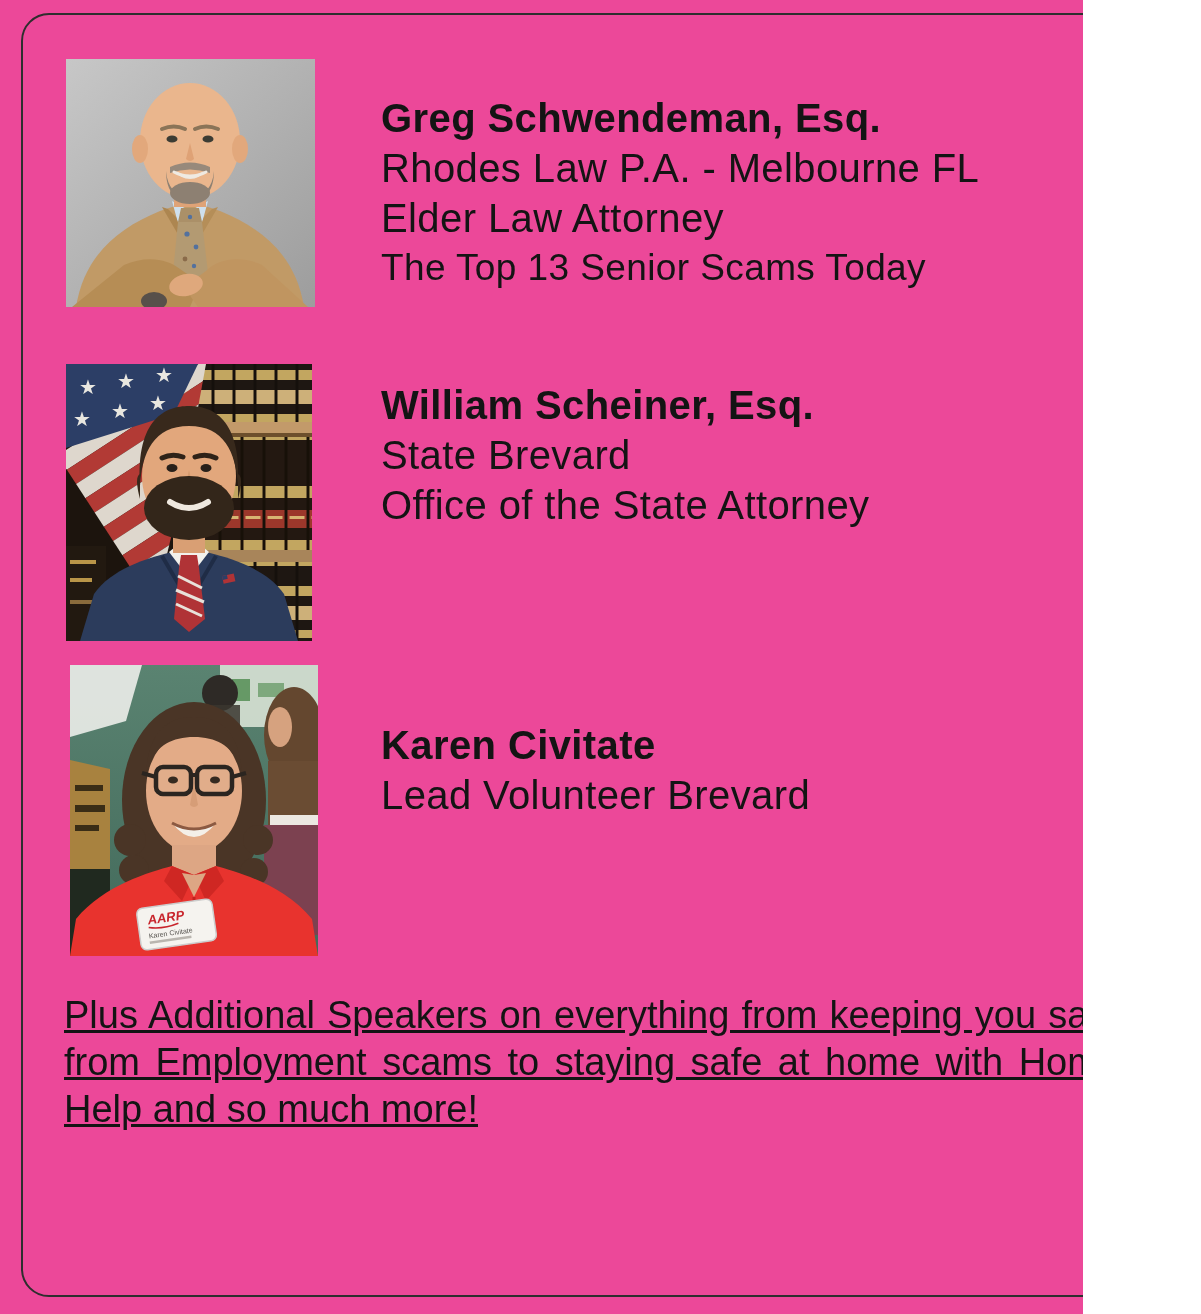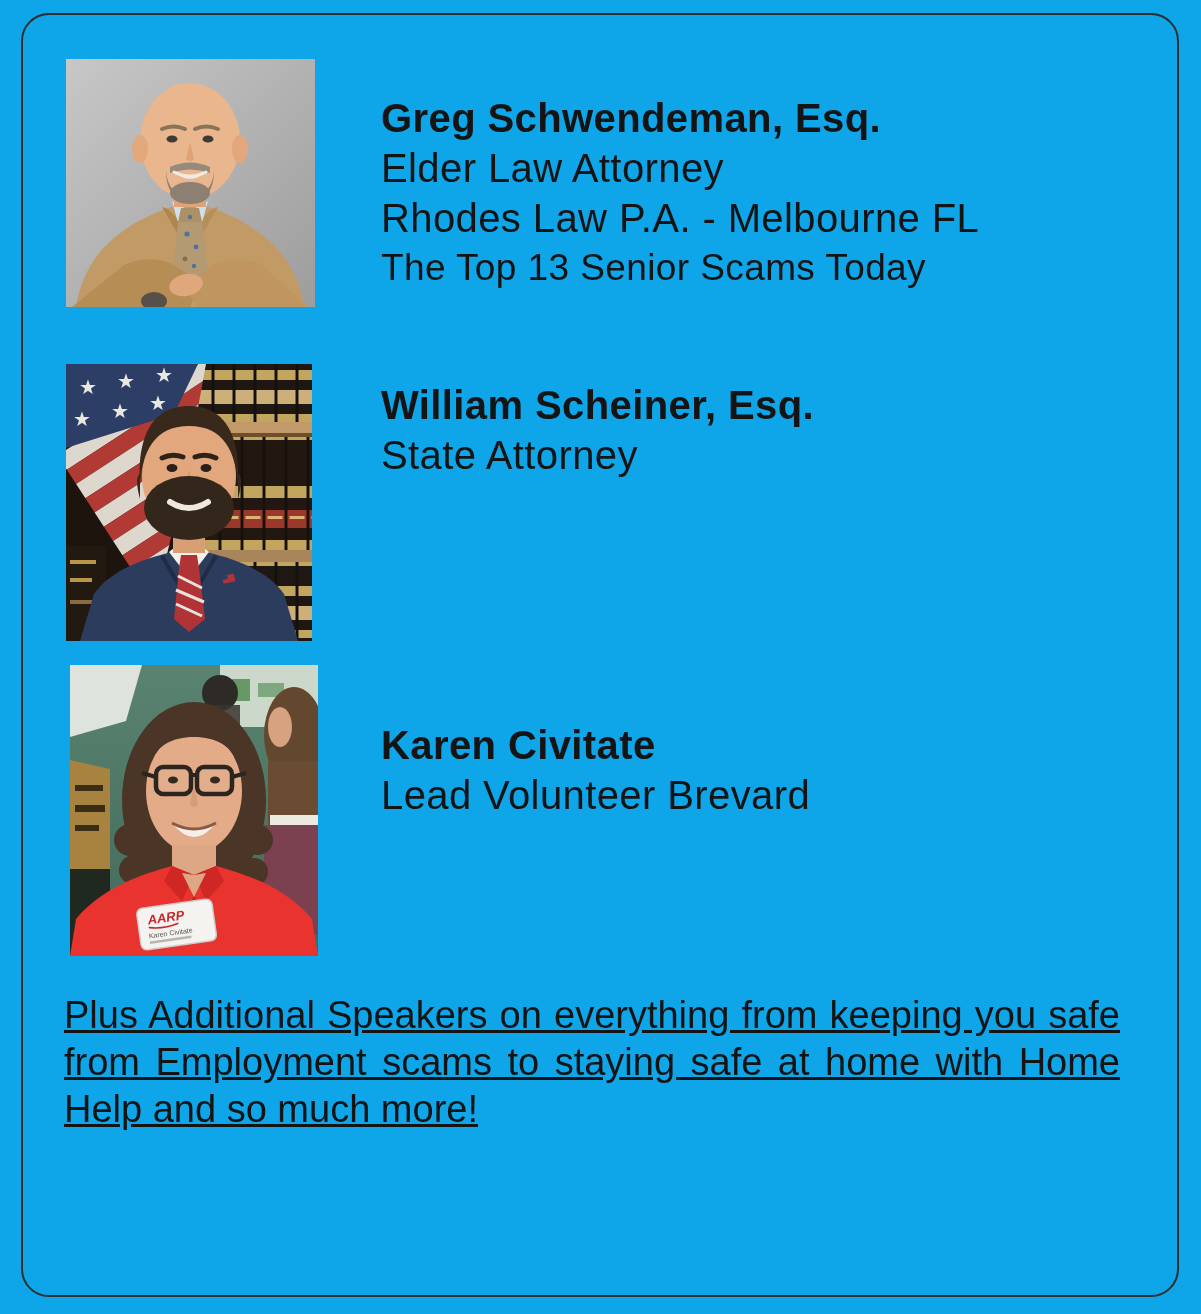--- a/index.html
+++ b/index.html
@@ -2,23 +2,23 @@
 <html><head>
 <meta charset="utf-8">
 <style>
   html, body {
     margin: 0;
     padding: 0;
     background: #ffffff;
   }
   .page {
     position: relative;
-    width: 1201px;
+    width: 1083px;
     height: 1314px;
-    background: #0ea5e9;
+    background: #ec4899;
     font-family: "Liberation Sans", sans-serif;
     color: #141414;
     overflow: hidden;
   }
   .frame {
     position: absolute;
     left: 21px;
     top: 13px;
     width: 1158px;
     height: 1284px;
@@ -133,22 +133,22 @@
       <path d="M106 110 Q124 121 142 110 Q124 130 106 110" fill="#ece7e0"></path>
       <path d="M104 108 Q124 99 144 108 L144 114 Q124 107 104 114 Z" fill="#97897b"></path>
       <path d="M100 112 Q102 136 124 140 Q146 136 148 112 Q148 132 136 140 L124 144 L112 140 Q100 132 100 112" fill="#8d8072"></path>
       <ellipse cx="124" cy="134" rx="20" ry="11" fill="#8d8072"></ellipse>
       <path d="M108 113 Q124 122 140 113" fill="none" stroke="#efeae2" stroke-width="3" stroke-linecap="round"></path>
     </svg>
   </div>
 
   <div class="speaker-text" id="block-1">
     <div class="name">Greg Schwendeman, Esq.</div>
+    <div class="line">Rhodes Law P.A. - Melbourne FL</div>
     <div class="line">Elder Law Attorney</div>
-    <div class="line">Rhodes Law P.A. - Melbourne FL</div>
     <div class="topic">The Top 13 Senior Scams Today</div>
   </div>
 
   <div class="photo" id="photo-2">
     <svg viewBox="0 0 246 277" preserveAspectRatio="none">
       <defs>
         <pattern id="bk1" width="21" height="72" patternUnits="userSpaceOnUse">
           <rect width="21" height="72" fill="#15100c"></rect>
           <rect x="1.5" width="18" height="72" fill="#1e1712"></rect>
           <rect x="1.5" y="6" width="18" height="10" fill="#c2a660"></rect>
@@ -226,21 +226,22 @@
       <ellipse cx="106" cy="104" rx="5.5" ry="4" fill="#28201a"></ellipse>
       <ellipse cx="140" cy="104" rx="5.5" ry="4" fill="#28201a"></ellipse>
       <path d="M123 106 L119 124 Q123 128 127 124 Z" fill="#d3996d"></path>
       <ellipse cx="123" cy="144" rx="45" ry="32" fill="#33261a"></ellipse>
       <path d="M104 138 Q123 150 142 138" fill="none" stroke="#efe8df" stroke-width="6" stroke-linecap="round"></path>
     </svg>
   </div>
 
   <div class="speaker-text" id="block-2">
     <div class="name">William Scheiner, Esq.</div>
-    <div class="line">State Attorney</div>
+    <div class="line">State Brevard</div>
+    <div class="line">Office of the State Attorney</div>
   </div>
 
   <div class="photo" id="photo-3">
     <svg viewBox="0 0 248 291" preserveAspectRatio="none">
       <defs>
         <linearGradient id="g3bg" x1="0" y1="0" x2="0" y2="1">
           <stop offset="0" stop-color="#5a8371"></stop>
           <stop offset="1" stop-color="#42695a"></stop>
         </linearGradient>
       </defs>

